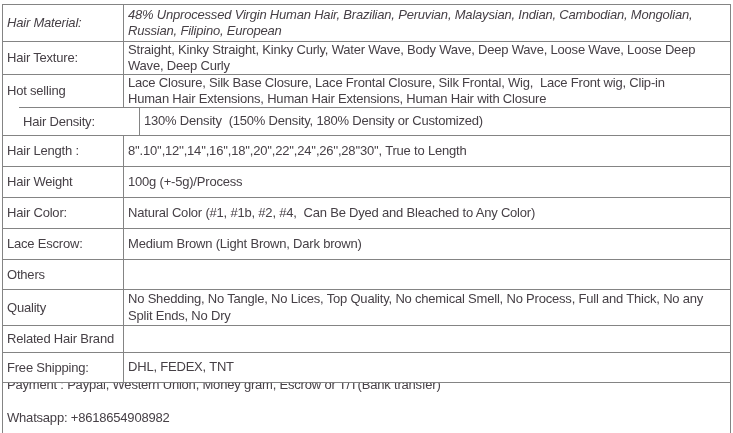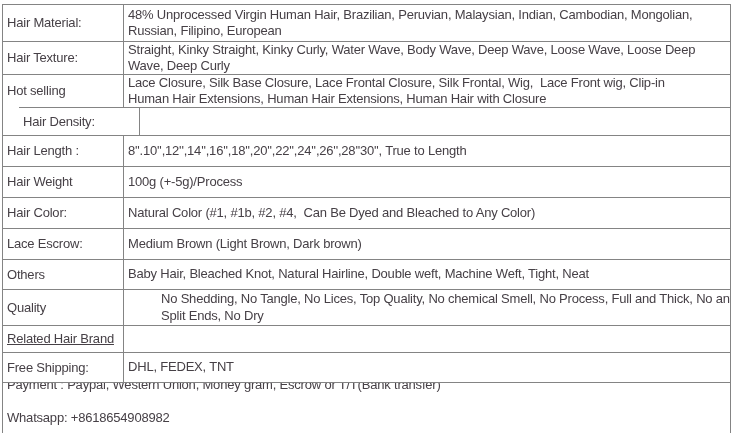--- a/index.html
+++ b/index.html
@@ -31,31 +31,31 @@
     font-size: 13px;
     letter-spacing: -0.2px;
   }
   .row {
     display: flex;
     flex: 0 0 auto;
     border-top: 1px solid var(--border);
     overflow: hidden;
   }
   .row:first-child { border-top: none; }
-  .row:nth-child(1)  { height: 36px; }
+  .row:nth-child(1)  { height: 36px; font-style: italic; }
   .row:nth-child(2)  { height: 33px; }
   .row:nth-child(3)  { height: 33px; }
   .row:nth-child(4)  { height: 28px; margin-left: 16px; }
   .row:nth-child(5)  { height: 31px; }
   .row:nth-child(6)  { height: 31px; }
   .row:nth-child(7)  { height: 31px; }
   .row:nth-child(8)  { height: 31px; }
   .row:nth-child(9)  { height: 30px; text-align: right; }
-  .row:nth-child(10) { height: 36px; gap: 33px; }
-  .row:nth-child(11) { height: 27px; text-decoration: underline; }
+  .row:nth-child(10) { height: 36px; }
+  .row:nth-child(11) { height: 27px; }
   .row:nth-child(12) { height: 30px; }
   .cell-label {
     flex: 0 0 121px;
     width: 121px;
     border-right: 1px solid var(--border);
     display: flex;
     align-items: center;
     padding: 0 2px 0 4px;
     line-height: 16px;
     white-space: pre;
@@ -101,20 +101,21 @@
     </div>
 
     <div class="row">
       <div class="cell-label">Hot selling</div>
       <div class="cell-value">Lace Closure, Silk Base Closure, Lace Frontal Closure, Silk Frontal, Wig,  Lace Front wig, Clip-in
 Human Hair Extensions, Human Hair Extensions, Human Hair with Closure</div>
     </div>
 
     <div class="row">
       <div class="cell-label">Hair Density:</div>
+      <div class="cell-value">130% Density  (150% Density, 180% Density or Customized)</div>
     </div>
 
     <div class="row">
       <div class="cell-label">Hair Length :</div>
       <div class="cell-value">8''.10'',12'',14'',16'',18'',20'',22'',24'',26'',28''30'', True to Length</div>
     </div>
 
     <div class="row">
       <div class="cell-label">Hair Weight</div>
       <div class="cell-value">100g (+-5g)/Process</div>
@@ -125,21 +126,20 @@
       <div class="cell-value">Natural Color (#1, #1b, #2, #4,  Can Be Dyed and Bleached to Any Color)</div>
     </div>
 
     <div class="row">
       <div class="cell-label">Lace Escrow:</div>
       <div class="cell-value">Medium Brown (Light Brown, Dark brown)</div>
     </div>
 
     <div class="row">
       <div class="cell-label">Others</div>
-      <div class="cell-value">Baby Hair, Bleached Knot, Natural Hairline, Double weft, Machine Weft, Tight, Neat</div>
     </div>
 
     <div class="row">
       <div class="cell-label">Quality</div>
       <div class="cell-value">No Shedding, No Tangle, No Lices, Top Quality, No chemical Smell, No Process, Full and Thick, No any
 Split Ends, No Dry</div>
     </div>
 
     <div class="row">
       <div class="cell-label">Related Hair Brand</div>

